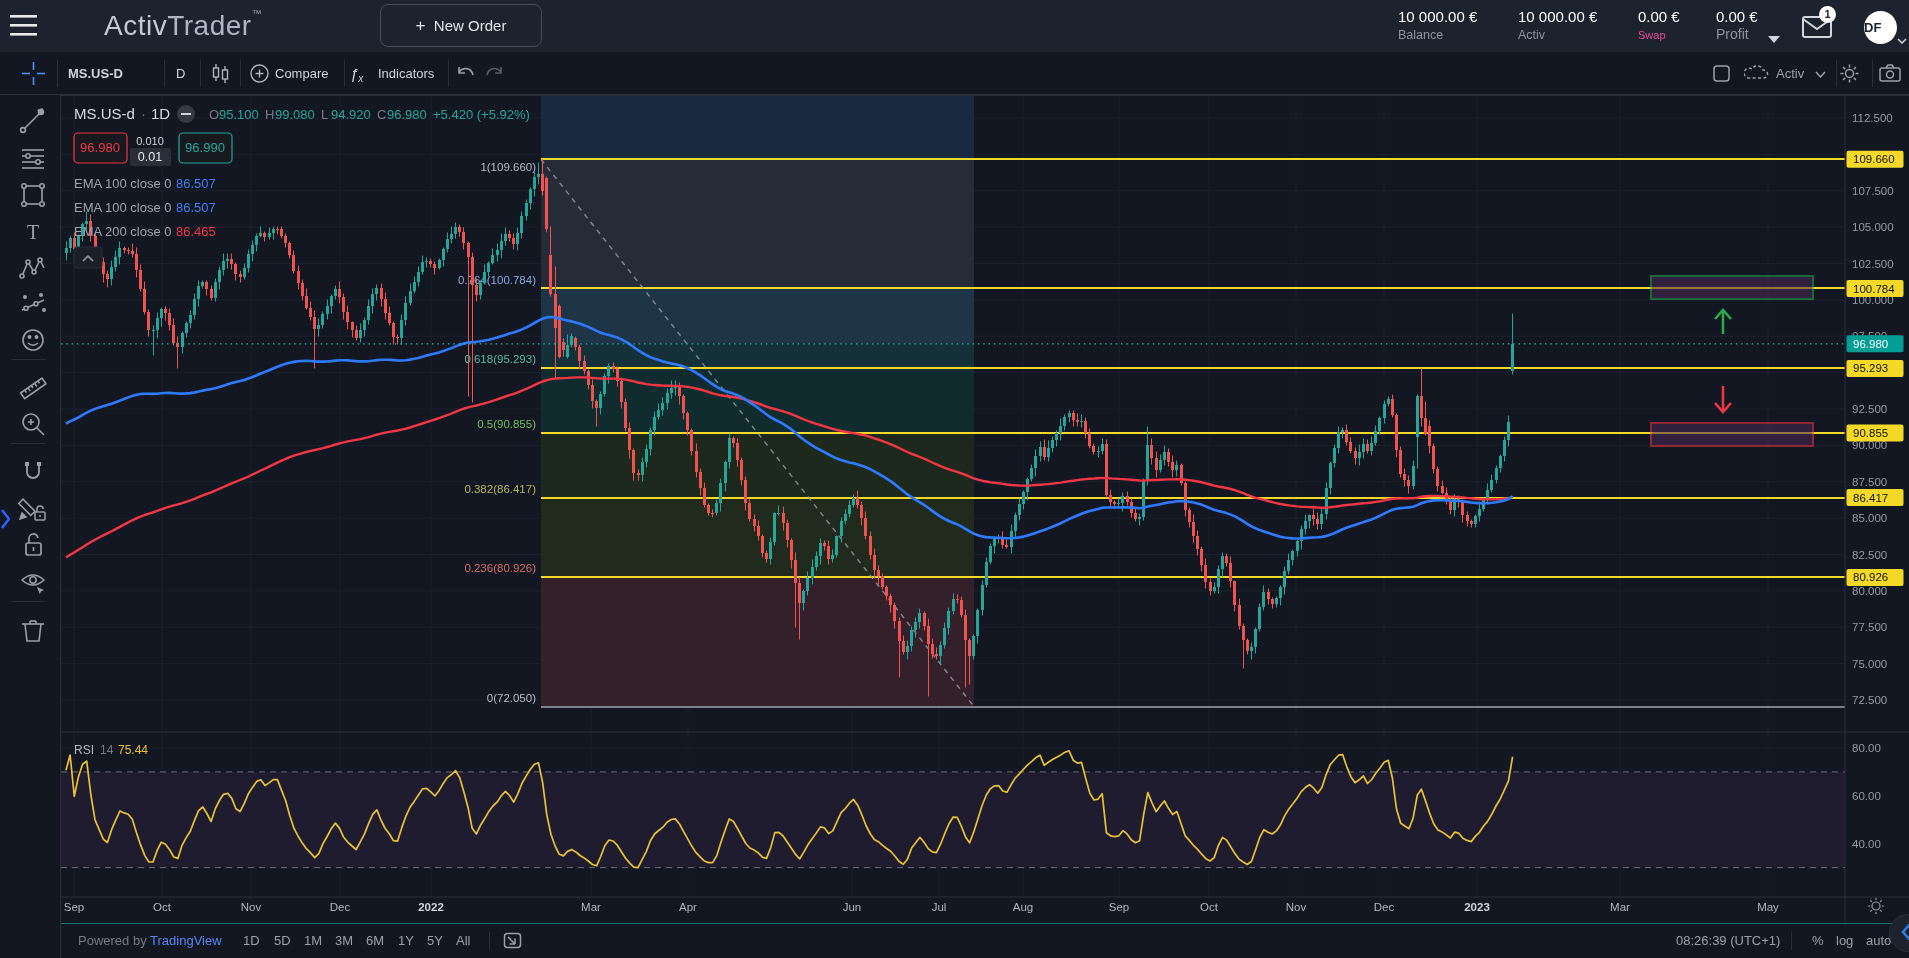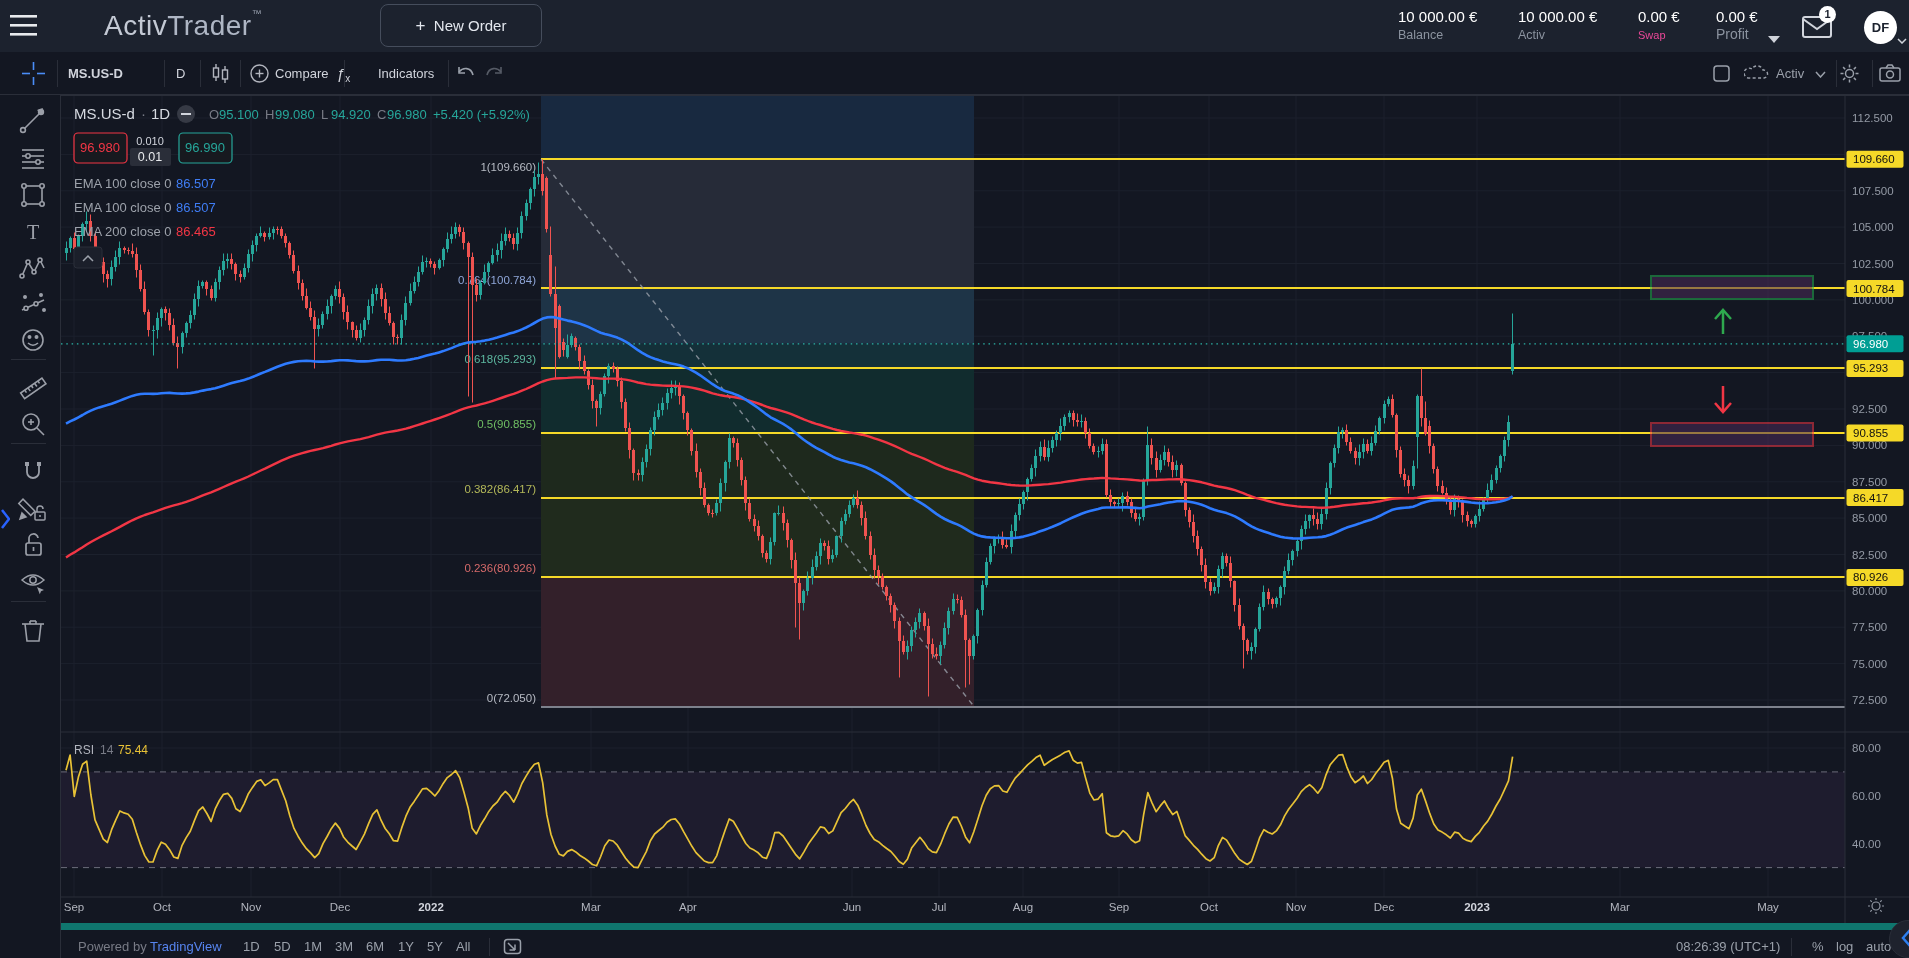--- a/index.html
+++ b/index.html
@@ -4,21 +4,21 @@
 * { margin:0; padding:0; box-sizing:border-box; }
 html,body { width:1909px; height:958px; overflow:hidden; background:#131722;
   font-family:"Liberation Sans", sans-serif; }
 #topbar { position:absolute; left:0; top:0; width:1909px; height:52px; background:#1c222e; }
 #toolbar { position:absolute; left:0; top:52px; width:1909px; height:43px; background:#131722;
   border-bottom:1px solid #2a2e39; }
 #sidebar { position:absolute; left:0; top:95px; width:61px; height:863px; background:#131722;
   border-right:1px solid #2a2e39; }
 #chartwrap { position:absolute; left:61px; top:95px; }
 #bottombar { position:absolute; left:61px; top:923px; width:1848px; height:35px;
-  background:#131722; border-top:7px solid #0f766e; color:#9aa0aa; font-size:13px; }
+  background:#131722; border-top:1px solid #0f766e; color:#9aa0aa; font-size:13px; }
 .sep { position:absolute; top:8px; width:1px; height:27px; background:#2a2e39; }
 .tbtxt { position:absolute; top:0; height:43px; line-height:43px; color:#d1d4dc; font-size:13px; }
 .icon { position:absolute; }
 </style></head>
 <body>
 
 <div id="topbar">
   <svg class="icon" style="left:10px;top:15px" width="27" height="22">
       <g fill="#e8eaed">
         <rect y="0" width="27" height="2.6"></rect>
@@ -33,21 +33,21 @@
   <div style="position:absolute;left:1638px;top:8px;color:#fff;font-size:15px">0.00 €<br><span style="color:#ec4899;font-size:11px">Swap</span></div>
   <div style="position:absolute;left:1716px;top:8px;color:#fff;font-size:15px">0.00 €<br><span style="color:#8b939f;font-size:14px">Profit</span></div>
   <svg class="icon" style="left:1768px;top:36px" width="12" height="7">
       <path d="M0 0 L12 0 L6 7 Z" fill="#cfd3da"></path>
     </svg>
   <svg class="icon" style="left:1802px;top:16px" width="30" height="22">
       <rect x="1" y="1" width="28" height="20" rx="2" fill="none" stroke="#d1d5dc" stroke-width="2"></rect>
       <path d="M1 3 L15 13 L29 3" fill="none" stroke="#d1d5dc" stroke-width="2"></path>
     </svg>
   <div style="position:absolute;left:1819px;top:6px;width:17px;height:17px;border-radius:50%;background:#fff;color:#1c222e;font-size:11px;font-weight:bold;text-align:center;line-height:17px">1</div>
-  <div style="position:absolute;left:1864px;top:11px;width:33px;height:33px;border-radius:50%;background:#fff;color:#1c222e;font-size:13px;font-weight:bold;text-align:center;line-height:33px">DF</div>
+  <div style="position:absolute;left:1864px;top:11px;width:33px;height:33px;border-radius:50%;background:#fff;color:#1c222e;font-size:13px;font-weight:bold;text-align:left;line-height:33px">DF</div>
   <svg class="icon" style="left:1897px;top:38px" width="10" height="6">
       <path d="M1 1 L5 5 L9 1" fill="none" stroke="#cfd3da" stroke-width="1.5"></path>
     </svg>
 </div>
 
 <div id="toolbar">
   <svg class="icon" style="left:22px;top:10px" width="23" height="23">
       <g stroke="#4a8df8" stroke-width="1.6">
         <line x1="11.5" y1="0" x2="11.5" y2="8"></line>
         <line x1="11.5" y1="15" x2="11.5" y2="23"></line>
@@ -71,21 +71,21 @@
       </g>
     </svg>
   <div class="sep" style="left:240px"></div>
   <svg class="icon" style="left:250px;top:12px" width="19" height="19">
       <circle cx="9.5" cy="9.5" r="8.5" fill="none" stroke="#b2b5be" stroke-width="1.4"></circle>
       <line x1="9.5" y1="5.5" x2="9.5" y2="13.5" stroke="#b2b5be" stroke-width="1.4"></line>
       <line x1="5.5" y1="9.5" x2="13.5" y2="9.5" stroke="#b2b5be" stroke-width="1.4"></line>
     </svg>
   <div class="tbtxt" style="left:275px">Compare</div>
   <div class="sep" style="left:344px"></div>
-  <div class="tbtxt" style="left:337px;font-size:15px">ƒ<span style="font-size:10px;vertical-align:-3px">x</span></div>
+  <div class="tbtxt" style="left:350px;font-style:italic;font-size:15px">ƒ<span style="font-size:10px;vertical-align:-3px">x</span></div>
   <div class="tbtxt" style="left:378px">Indicators</div>
   <div class="sep" style="left:448px"></div>
   <svg class="icon" style="left:456px;top:14px" width="20" height="15">
       <path d="M3 6 C7 1, 15 1, 17 9" fill="none" stroke="#9aa0aa" stroke-width="1.6"></path>
       <path d="M3 1 L3 7 L9 7" fill="none" stroke="#9aa0aa" stroke-width="1.6"></path>
     </svg>
   <svg class="icon" style="left:484px;top:14px" width="20" height="15">
       <path d="M17 6 C13 1, 5 1, 3 9" fill="none" stroke="#565b66" stroke-width="1.6"></path>
       <path d="M17 1 L17 7 L11 7" fill="none" stroke="#565b66" stroke-width="1.6"></path>
     </svg>

